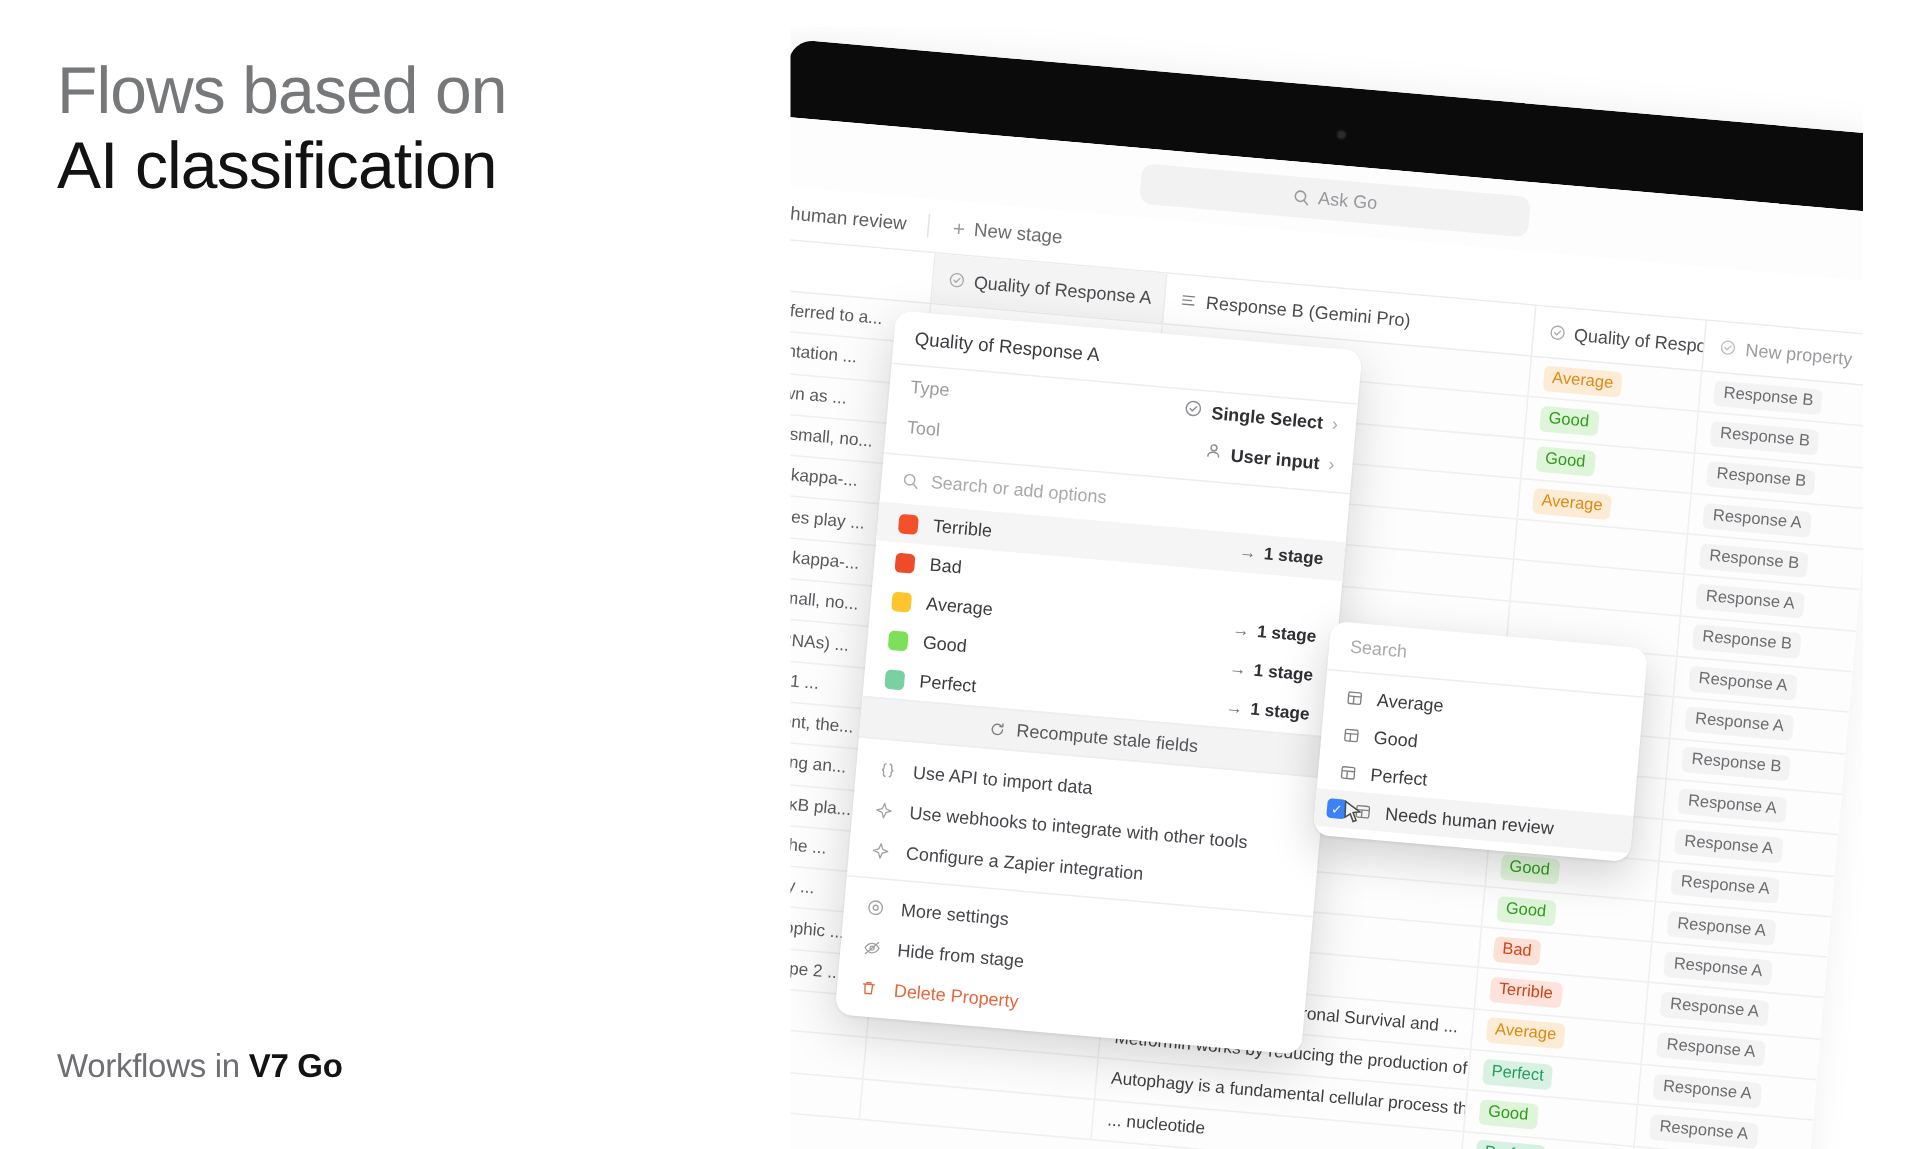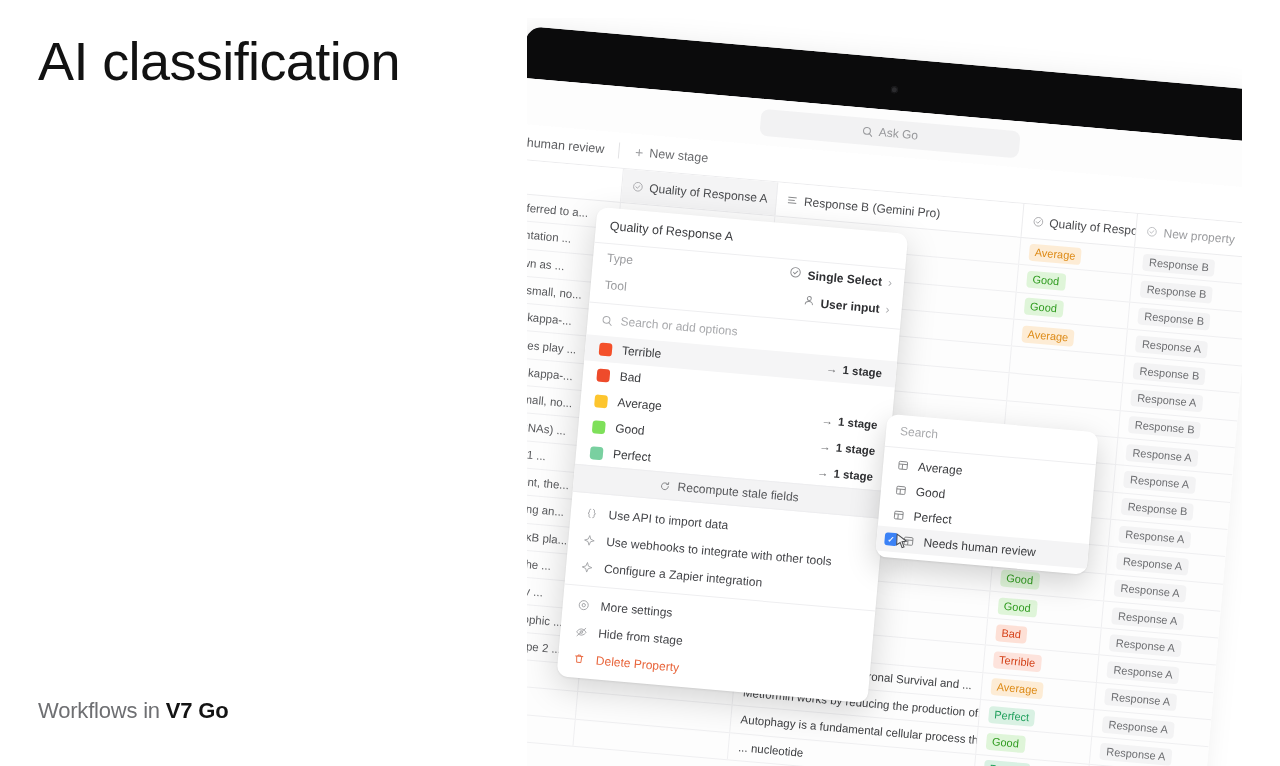--- a/index.html
+++ b/index.html
@@ -11,21 +11,21 @@
   }
   #root { position: relative; width: 1280px; height: 766px; background:#fff; }
 
   
   .copy { position: absolute; left: 38px; top: 36px; }
   .copy .l1 {
     font-size: 44px; line-height: 50px; color: #77787a;
     letter-spacing: -0.6px; font-weight: 400;
   }
   .copy .l2 {
-    font-size: 54px; line-height: 50px; color: #121212;
+    font-size: 44px; line-height: 50px; color: #121212;
     letter-spacing: -0.6px; font-weight: 400;
   }
   .footline {
     position: absolute; left: 38px; top: 698px;
     font-size: 22px; color: #6e6f72; letter-spacing: -0.2px;
   }
   .footline b { color: #131313; font-weight: 700; }
 
   
   .stage {
@@ -215,20 +215,21 @@
     position:absolute; left:1242px; top:0; width:38px; height:766px;
     background:#fff; z-index: 40;
   }
 </style>
 </head>
 <body>
 
 <div id="root">
 
   <div class="copy">
+    <div class="l1">Flows based on</div>
     <div class="l2">AI classification</div>
   </div>
   <div class="footline">
     <span>Workflows in </span><b>V7 Go</b>
   </div>
 
   <div class="stage">
     <div class="device">
 
       <div class="bezel">

